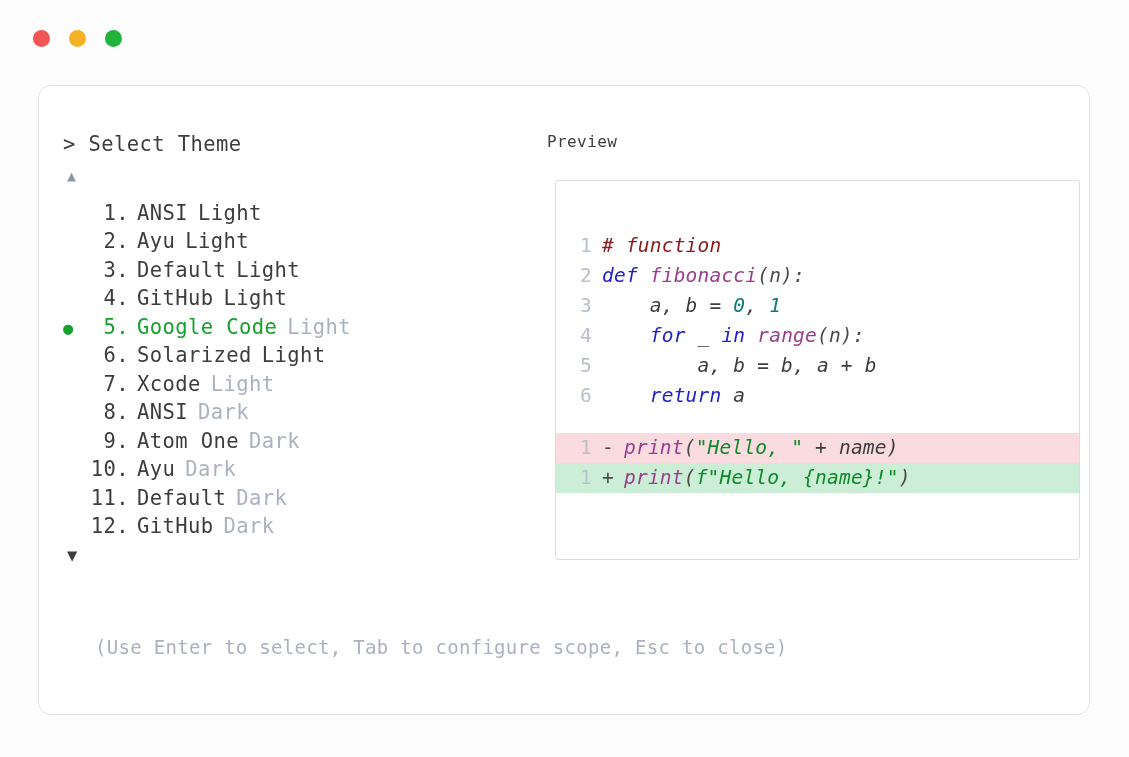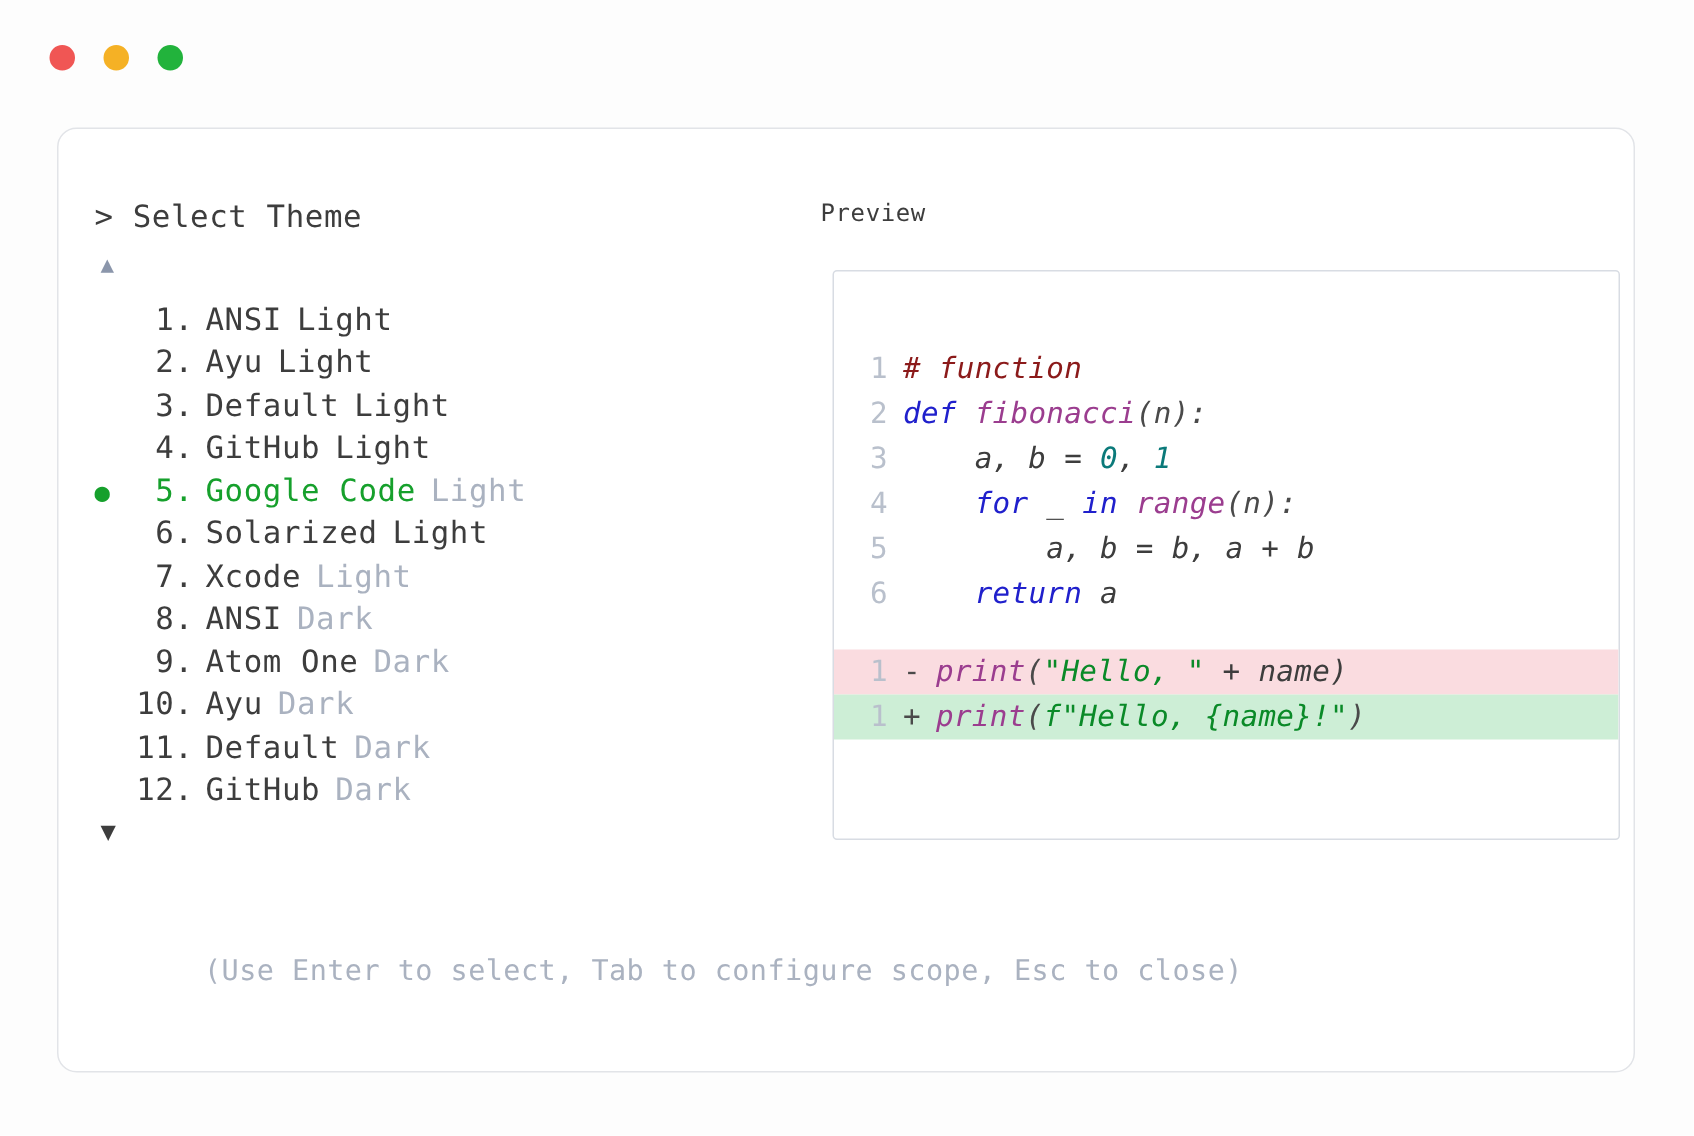--- a/index.html
+++ b/index.html
@@ -92,21 +92,21 @@
   }
   .item.selected .idx,.item.selected .name{color:var(--accent);}
   .name{margin-left:8px;}
   .variant{margin-left:10px;}
   .variant.dim{color:var(--muted);}
   .variant.strong{color:var(--text);}
 
   .footer{
     position:absolute;left:56px;bottom:56px;
     font-size:19px;color:var(--muted);
-    letter-spacing:0.3px;white-space:pre;margin-left:41px;
+    letter-spacing:0.3px;white-space:pre;
   }
 
   .preview-label{
     font-size:16px;color:var(--text);
     letter-spacing:0.4px;line-height:1;
     margin-left:20px;
   }
   .code-panel{
     margin-top:30px;margin-left:28px;
     width:525px;height:380px;

